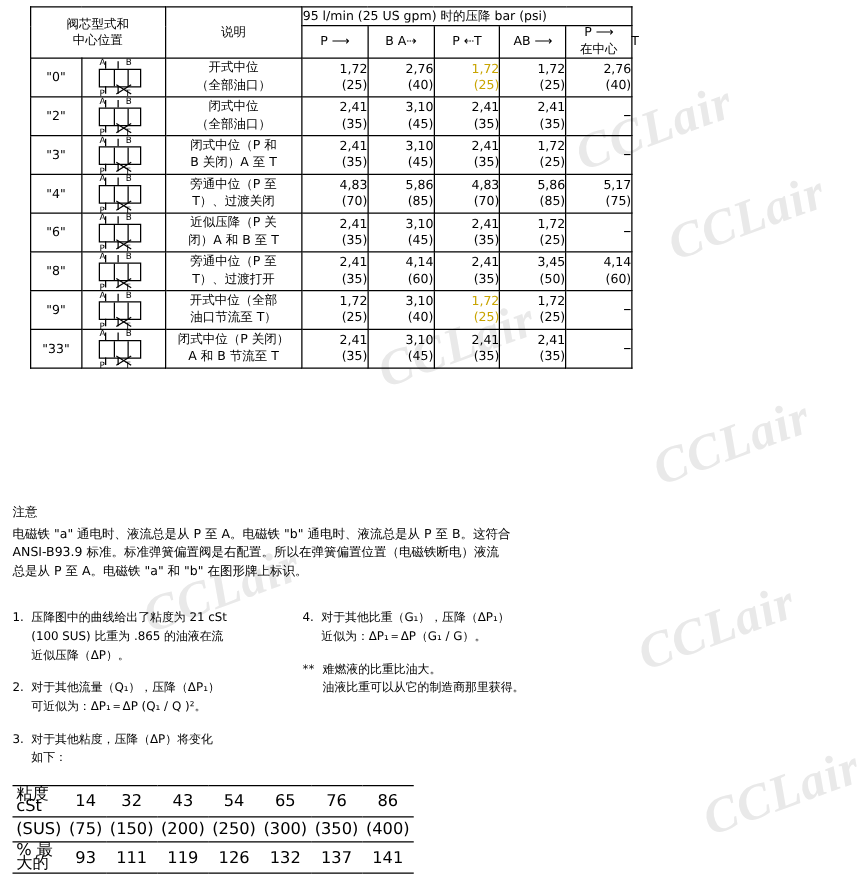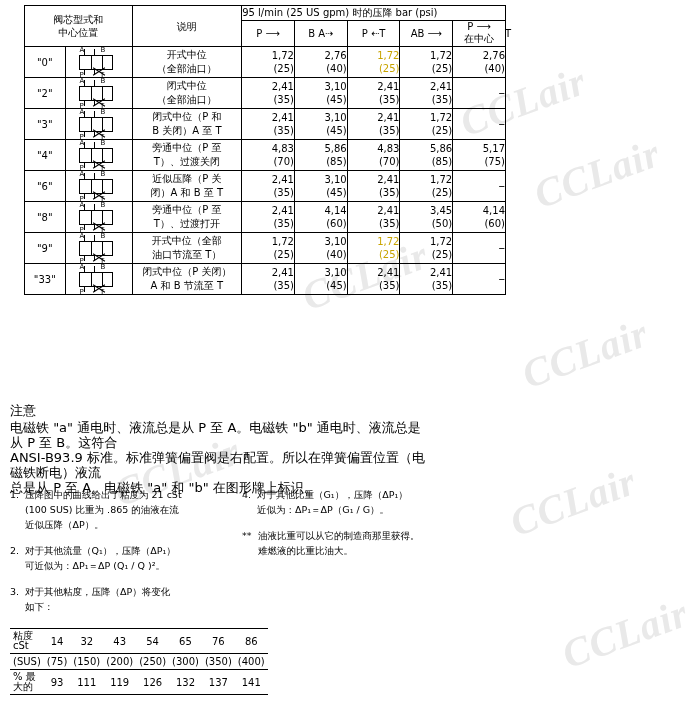--- a/index.html
+++ b/index.html
@@ -142,21 +142,21 @@
     font-size:10px;
     z-index:10;
   }
 
   
   .notes {
     position:absolute;
     left:10px; top:403px;
     width:420px;
     z-index:10;
-    font-size:13px;
+    font-size:10px;
     line-height:15px;
   }
   .notes .title { font-weight:normal; margin-bottom:2px; }
 
   .cols {
     position:absolute;
     left:10px; top:487px;
     width:500px;
     z-index:10;
     font-size:9.5px;
@@ -167,21 +167,21 @@
   .itm { position:relative; padding-left:15px; margin-bottom:11px; }
   .itm .num { position:absolute; left:0; top:0; }
   .itm2 { position:relative; padding-left:16px; margin-bottom:11px; }
   .itm2 .num { position:absolute; left:0; top:0; }
 
   
   table.visc {
     position:absolute;
     left:10px; top:628px;
     border-collapse:collapse;
-    font-size:10px;
+    font-size:13px;
     z-index:10;
     width:246px;
   }
   table.visc td {
     border-top:1px solid #000;
     border-bottom:1px solid #000;
     padding:2px 3px;
     text-align:center;
     white-space:nowrap;
   }
@@ -580,22 +580,22 @@
       </div>
     </div>
     <div class="col-b">
       <div class="itm">
         <span class="num">4.</span>
         <div>对于其他比重（G₁），压降（ΔP₁）</div>
         <div>近似为：ΔP₁＝ΔP（G₁ / G）。</div>
       </div>
       <div class="itm2">
         <span class="num">**</span>
+        <div>难燃液的比重比油大。</div>
         <div>油液比重可以从它的制造商那里获得。</div>
-        <div>难燃液的比重比油大。</div>
       </div>
     </div>
   </div>
 
   <table class="visc">
     <tbody>
         <tr>
       <td class="lbl">
         <div>粘度</div>
         <div>cSt</div>

